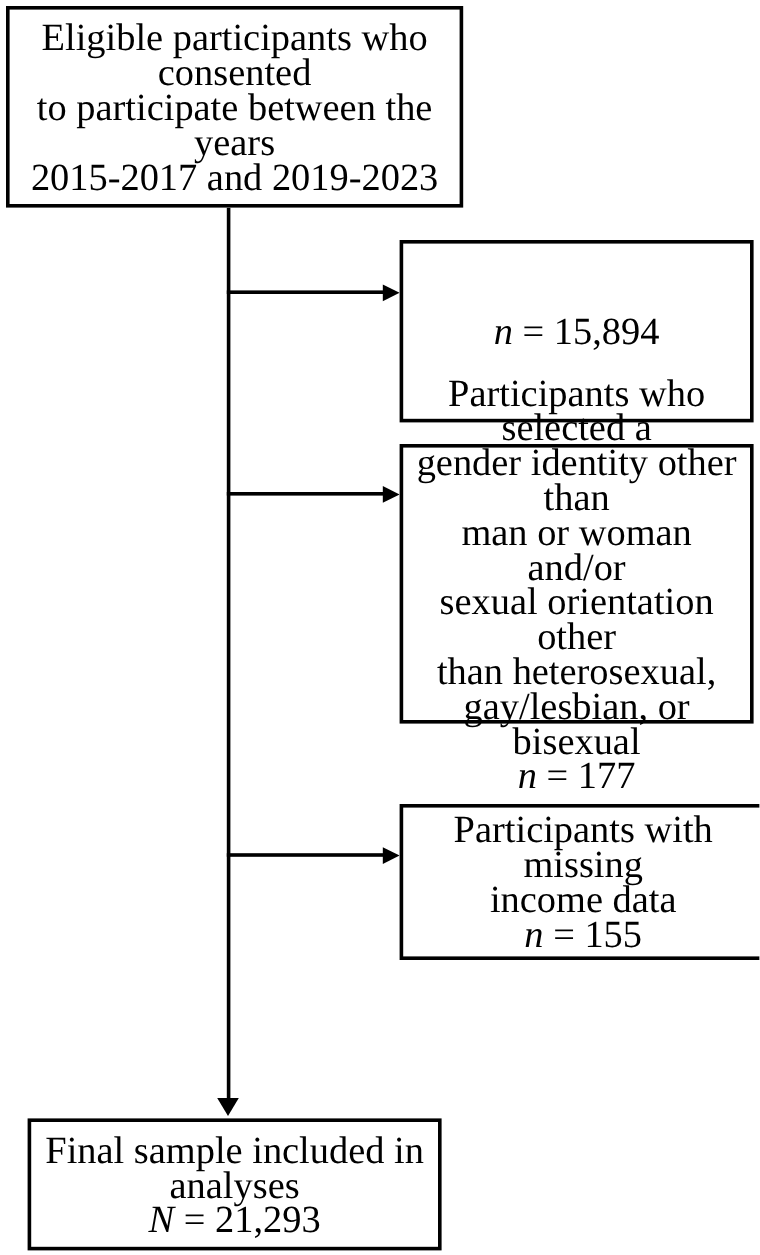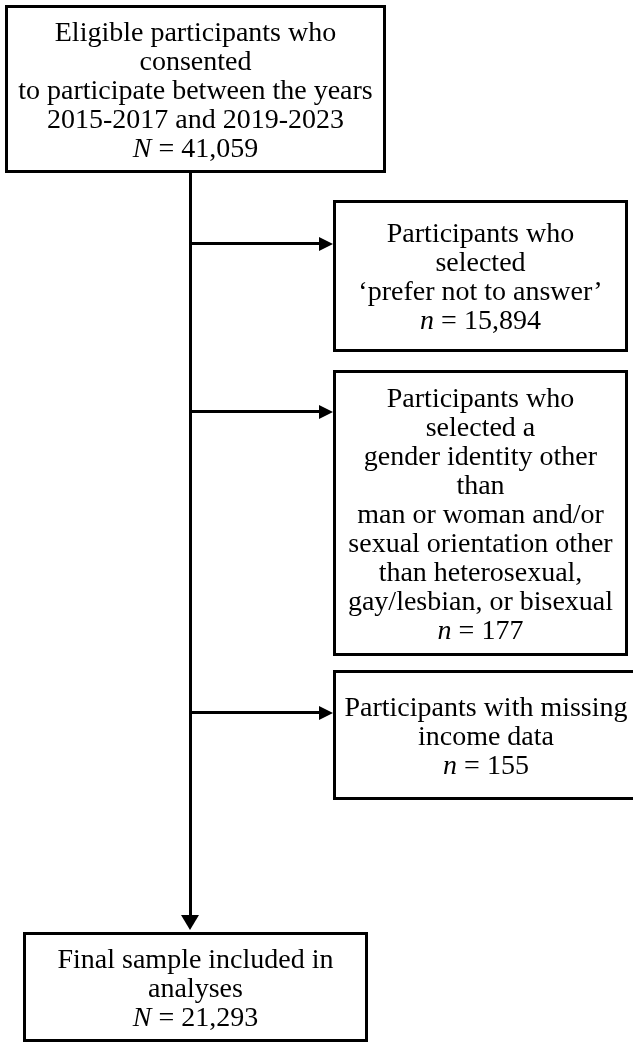--- a/index.html
+++ b/index.html
@@ -19,21 +19,21 @@
   .box {
     position: absolute;
     box-sizing: border-box;
     border: 3px solid #000000;
     background: #ffffff;
     display: flex;
     flex-direction: column;
     justify-content: center;
     align-items: center;
     text-align: center;
-    font-size: 28px;
+    font-size: 32px;
     line-height: 29px;
     padding: 2px 4px;
   }
   .body-text {
     white-space: pre-line;
   }
   .count-line .sym {
     font-style: italic;
   }
   .line {
@@ -52,21 +52,21 @@
     position: absolute;
     width: 0;
     height: 0;
     border-left: 9px solid transparent;
     border-right: 9px solid transparent;
     border-top: 15px solid #000000;
   }
   
   #box-eligible { left: 5px;   top: 5px;   width: 381px; height: 168px; }
   #box-prefer   { left: 333px; top: 200px; width: 295px; height: 152px; }
-  #box-gender   { left: 333px; top: 370px; width: 295px; height: 286px; }
+  #box-gender   { left: 333px; top: 370px; width: 295px; height: 233px; }
   #box-income   { left: 333px; top: 670px; width: 306px; height: 130px; }
   #box-final    { left: 23px;  top: 932px; width: 345px; height: 110px; }
   
   #v-line   { left: 189px; top: 173px; width: 3px;   height: 743px; }
   #h-line-1 { left: 189px; top: 242px; width: 131px; height: 3px; }
   #h-line-2 { left: 189px; top: 410px; width: 131px; height: 3px; }
   #h-line-3 { left: 189px; top: 711px; width: 131px; height: 3px; }
   #head-1 { left: 319px; top: 237px; }
   #head-2 { left: 319px; top: 405px; }
   #head-3 { left: 319px; top: 706px; }
@@ -86,29 +86,23 @@
   <div class="line" id="h-line-2"></div>
   <div class="arrow-right" id="head-2"></div>
 
   <div class="line" id="h-line-3"></div>
   <div class="arrow-right" id="head-3"></div>
 
   <div class="box" id="box-eligible">
     <div class="body-text">Eligible participants who consented
 to participate between the years
 2015-2017 and 2019-2023</div>
-    <div class="count-line">
-      <i class="sym">N</i>
-      <span>= 41,059</span>
-    </div>
   </div>
 
   <div class="box" id="box-prefer">
-    <div class="body-text">Participants who selected
-‘prefer not to answer’</div>
     <div class="count-line">
       <i class="sym">n</i>
       <span>= 15,894</span>
     </div>
   </div>
 
   <div class="box" id="box-gender">
     <div class="body-text">Participants who selected a
 gender identity other than
 man or woman and/or

